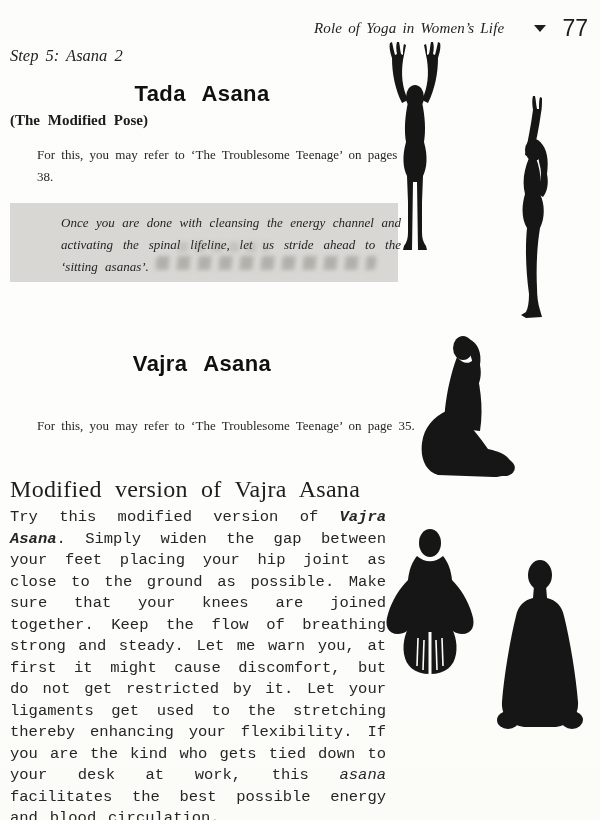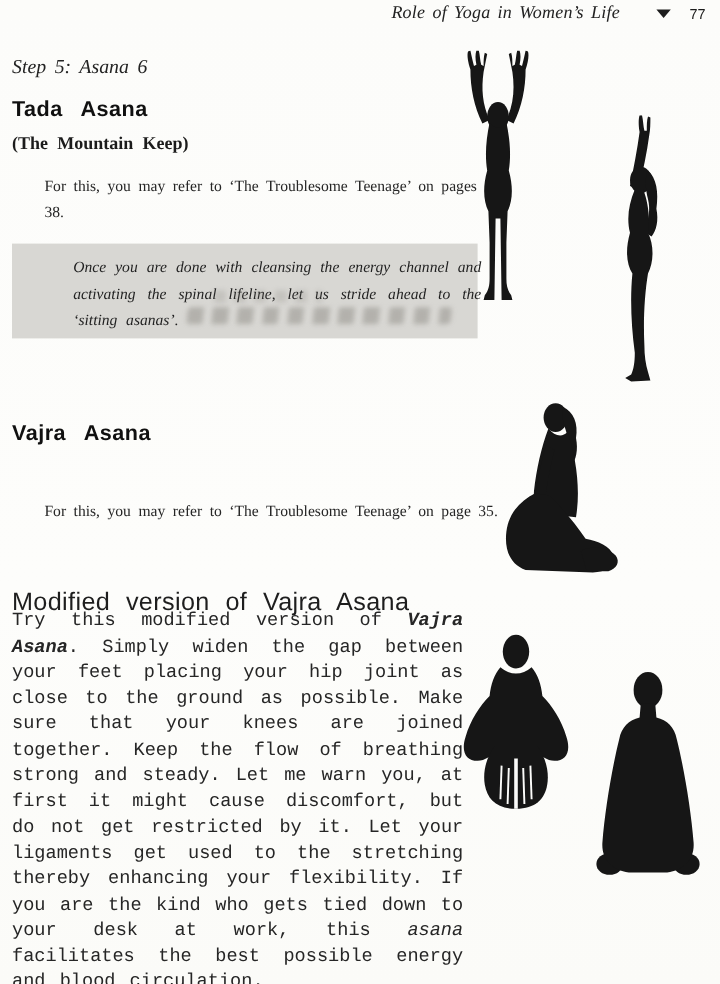--- a/index.html
+++ b/index.html
@@ -1,63 +1,63 @@
 <!DOCTYPE html>
 <html><head>
 <meta charset="utf-8">
 <style>
   html,body{margin:0;padding:0;}
   body{width:600px;height:820px;background:#e8e8e6;font-family:"Liberation Serif",serif;}
   .page{position:relative;width:600px;height:820px;background:linear-gradient(180deg,#fcfcfa 0%,#fdfdfb 60%,#fbfbf8 100%);overflow:hidden;color:#2b2b2b;}
 
   
-  .header{position:absolute;top:3px;right:8px;display:flex;align-items:center;}
+  .header{position:absolute;top:15px;right:8px;display:flex;align-items:center;}
   .running-title{font-style:italic;font-size:15px;color:#222;letter-spacing:.2px;word-spacing:2px;}
   .tri{width:0;height:0;border-left:6px solid transparent;border-right:6px solid transparent;border-top:7px solid #1d1d1d;margin-left:30px;margin-right:16px;}
-  .page-number{font-family:"Liberation Sans",sans-serif;font-size:12px;color:#1c1c1c;margin-right:4px;}
+  .page-number{font-family:"Liberation Sans",sans-serif;font-size:23px;color:#1c1c1c;margin-right:4px;}
 
   
   .abs{position:absolute;left:10px;width:384px;}
   .step-label{font-style:italic;font-size:16.5px;color:#232323;word-spacing:3px;}
-  .asana-title{font-family:"Liberation Sans",sans-serif;font-weight:bold;font-size:18px;color:#101010;letter-spacing:.4px;word-spacing:10px;}
+  .asana-title{font-family:"Liberation Sans",sans-serif;font-weight:bold;font-size:22px;color:#101010;letter-spacing:.4px;word-spacing:10px;text-align:center;}
   .asana-sub{font-weight:bold;font-size:15px;color:#1b1b1b;word-spacing:4px;}
   .body-text{font-size:13px;line-height:22px;text-align:justify;word-spacing:3px;color:#262626;margin-left:27px;}
   .para{font-size:15.5px;line-height:21.5px;text-align:justify;word-spacing:2.5px;color:#262626;width:376px;}
   .bi{font-weight:bold;font-style:italic;}
   .it{font-style:italic;}
 
   .note-box{position:absolute;left:10px;top:203px;width:388px;height:79px;background:#d8d7d3;box-sizing:border-box;padding:9px 18px 0 24px;}
   .note-box .body-text{font-style:italic;word-spacing:4px;color:#1f1f1f;width:340px;}
   .smudge{position:absolute;right:22px;bottom:12px;width:220px;height:14px;
     background:repeating-linear-gradient(90deg,rgba(118,115,108,.38) 0 13px,rgba(216,215,211,0) 13px 21px);
     filter:blur(2px);transform:skewX(-6deg);border-radius:3px;}
   .smudge2{position:absolute;right:130px;bottom:30px;width:90px;height:10px;
     background:repeating-linear-gradient(90deg,rgba(118,115,108,.2) 0 10px,rgba(216,215,211,0) 10px 17px);
     filter:blur(2px);}
 
-  .mod-heading{font-family:Liberation Sans, sans-serif;font-weight:400;font-size:21px;color:#1e1e1e;letter-spacing:.3px;word-spacing:7px;margin-top:14px;}
+  .mod-heading{font-family:Liberation Serif, serif;font-weight:400;font-size:24px;color:#1e1e1e;letter-spacing:.3px;word-spacing:7px;}
 
   
   .fig{position:absolute;color:#161616;}
   .fig svg{display:block;width:100%;height:100%;}
 </style>
 </head>
 <body>
 
 <div class="page">
 
   <div class="header">
     <span class="running-title">Role of Yoga in Women’s Life</span>
     <span class="tri"></span>
     <span class="page-number">77</span>
   </div>
 
-  <div class="abs step-label" style="top:46px;">Step 5: Asana 6</div>
+  <div class="abs step-label" style="top:46px;">Step 5: Asana 2</div>
   <div class="abs asana-title" style="top:81px;">Tada Asana</div>
-  <div class="abs asana-sub" style="top:112px;">(The Mountain Keep)</div>
+  <div class="abs asana-sub" style="top:112px;">(The Modified Pose)</div>
   <div class="abs body-text" style="top:144px;">For this, you may refer to ‘The Troublesome Teenage’ on pages 37-38.</div>
 
   <div class="note-box">
     <div class="body-text">Once you are done with cleansing the energy channel and activating the spinal lifeline, let us stride ahead to the ‘sitting asanas’.</div>
     <div class="smudge"></div>
     <div class="smudge2"></div>
   </div>
 
   <div class="abs asana-title" style="top:351px;">Vajra Asana</div>
   <div class="abs body-text" style="top:415px;">For this, you may refer to ‘The Troublesome Teenage’ on page 35.</div>

